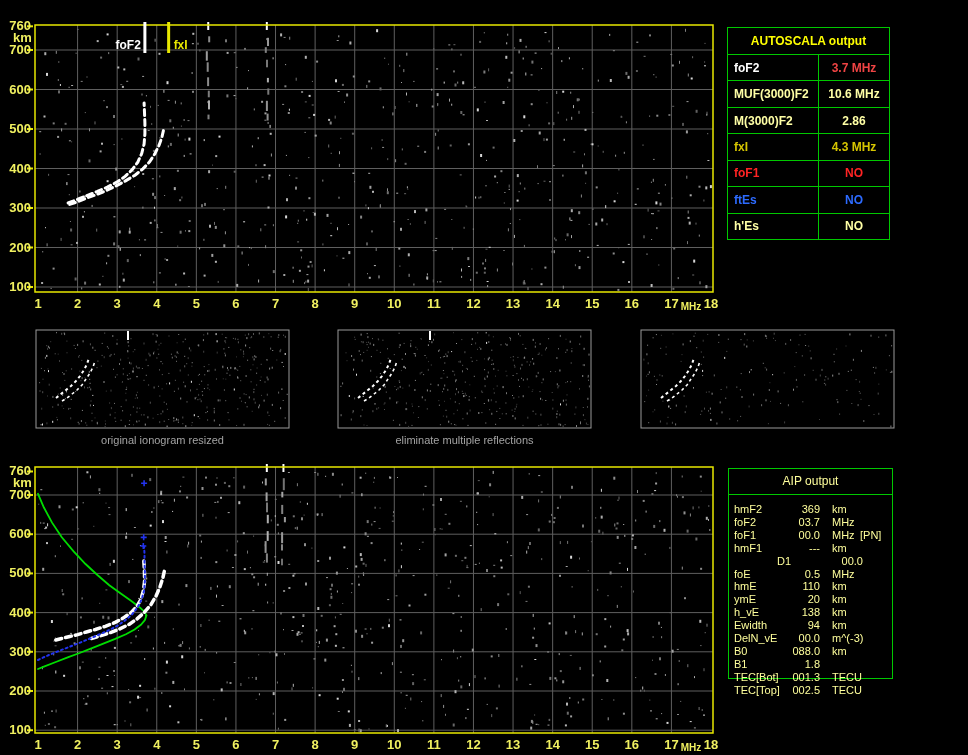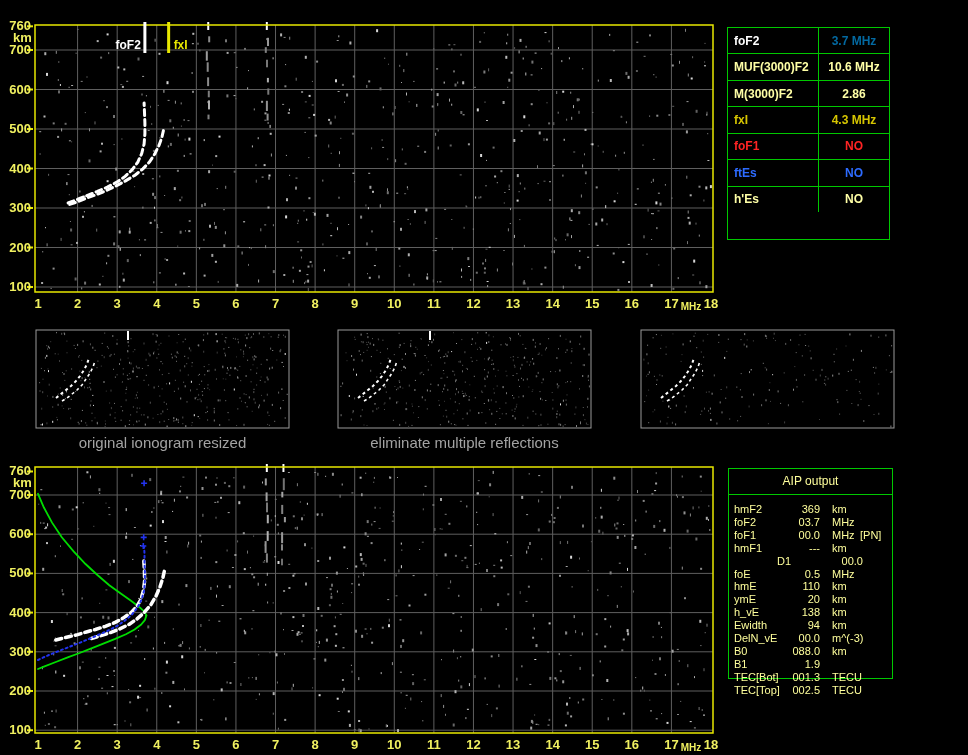--- a/index.html
+++ b/index.html
@@ -2,21 +2,21 @@
 <html><head>
 <meta charset="utf-8">
 <style>
   html,body{margin:0;padding:0;background:#000;}
   #screen{position:relative;width:968px;height:755px;background:#000;overflow:hidden;
           font-family:"Liberation Sans",sans-serif;}
   #plots{position:absolute;left:0;top:0;width:968px;height:755px;
          font-family:"Liberation Sans",sans-serif;}
   .title{position:absolute;left:88px;top:1px;color:#ffff00;font-size:12px;font-weight:bold;
          letter-spacing:0.3px;white-space:nowrap;}
-  .caption{position:absolute;top:434px;height:13px;font-size:15px;color:#a3a3a3;
+  .caption{position:absolute;top:434px;height:13px;font-size:11px;color:#a3a3a3;
            text-align:center;white-space:nowrap;}
   
   #as-table{position:absolute;left:727px;top:27px;width:161px;height:211px;
             border:1px solid #00c800;background:#000;}
   #as-table .hdr{height:26px;line-height:26px;text-align:center;color:#ffff00;
                  font-size:12px;font-weight:bold;border-bottom:1px solid #00c800;}
   .as-row{height:25.45px;display:flex;border-bottom:1px solid #00c800;font-size:12px;font-weight:bold;}
   .as-row:last-child{border-bottom:none;}
   .as-label{width:84px;border-right:1px solid #00c800;padding-left:6px;
             display:flex;align-items:center;}
@@ -2506,24 +2506,25 @@
         <rect x="783.7" y="372.4" width="1" height="1" fill="rgb(93,93,93)"></rect>
         <polyline points="661,398 666,394 671,390 676,386 681,381 685,376 689,370 692,364 694,358" fill="none" stroke="#ffffff" stroke-width="2" stroke-dasharray="3 3"></polyline>
         <polyline points="667,401 672,398 677,394 682,390 687,385 691,379 695,373 698,367 700,361" fill="none" stroke="#ffffff" stroke-width="1.6" stroke-dasharray="3 3"></polyline>
       </g>
     </svg>
 
   <div class="caption" id="cap-0" style="left:36px;width:253px;">original ionogram resized</div>
   <div class="caption" id="cap-1" style="left:338px;width:253px;">eliminate multiple reflections</div>
 
   <div id="as-table">
+    <div class="hdr">AUTOSCALA output</div>
     <div id="as-rows">
         <div class="as-row">
           <div class="as-label" style="color: rgb(255, 255, 255);">foF2</div>
-          <div class="as-value" style="color: #0369a1;">3.7 MHz</div>
+          <div class="as-value" style="color: #ef4444;">3.7 MHz</div>
         </div>
         <div class="as-row">
           <div class="as-label" style="color: rgb(255, 255, 166);">MUF(3000)F2</div>
           <div class="as-value" style="color: rgb(255, 255, 166);">10.6 MHz</div>
         </div>
         <div class="as-row">
           <div class="as-label" style="color: rgb(255, 255, 166);">M(3000)F2</div>
           <div class="as-value" style="color: rgb(255, 255, 166);">2.86</div>
         </div>
         <div class="as-row">
@@ -2615,21 +2616,21 @@
           <span class="e"></span>
         </div>
         <div class="aip-row" style="top: 175.9px;">
           <span class="l">B0</span>
           <span class="v">088.0</span>
           <span class="u">km</span>
           <span class="e"></span>
         </div>
         <div class="aip-row" style="top: 188.8px;">
           <span class="l">B1</span>
-          <span class="v">1.9</span>
+          <span class="v">1.8</span>
           <span class="u"></span>
           <span class="e"></span>
         </div>
         <div class="aip-row" style="top: 201.7px;">
           <span class="l">TEC[Bot]</span>
           <span class="v">001.3</span>
           <span class="u">TECU</span>
           <span class="e"></span>
         </div>
         <div class="aip-row" style="top: 214.6px;">

